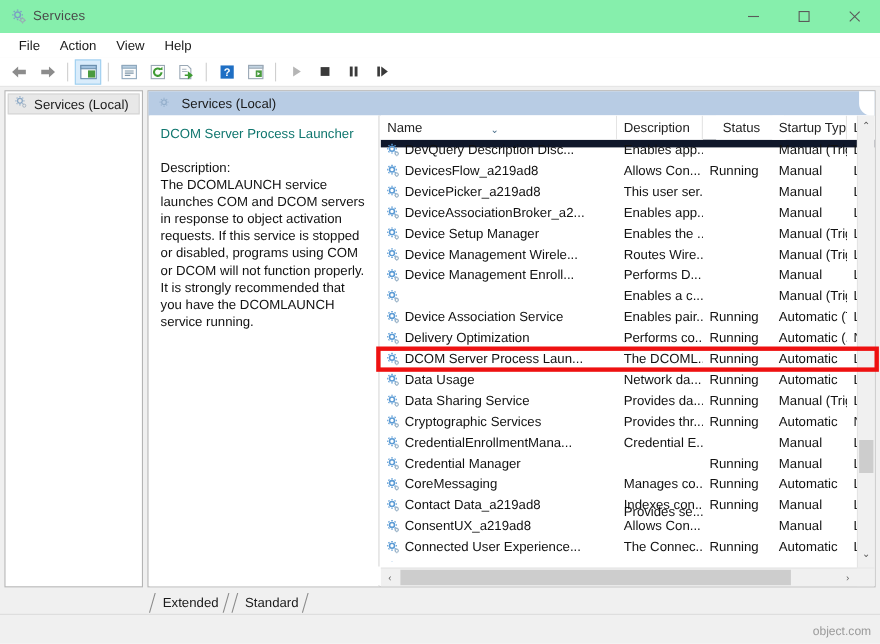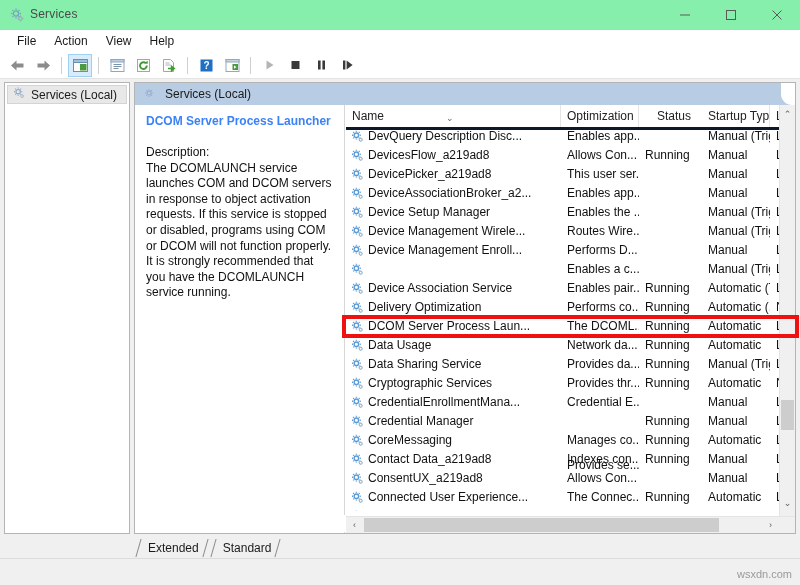--- a/index.html
+++ b/index.html
@@ -181,22 +181,22 @@
     position: absolute;
     left: 1px; top: 22px;
     width: 209px; height: 428px;
     background: #ffffff;
     border-right: 1px solid #d8d8d8;
     box-sizing: border-box;
     padding: 9px 10px 0 10px;
   }
   .detail-title {
     font-size: 12px;
-    font-weight: bold;
-    color: #3b82f6;
+    font-weight: normal;
+    color: #0f766e;
     line-height: 15px;
   }
   .detail-desc {
     margin-top: 16px;
     font-size: 12px;
     color: #111111;
     line-height: 15.6px;
     white-space: pre-line;
   }
 
@@ -207,21 +207,21 @@
     width: 449px; height: 428px;
     background: #ffffff;
     box-sizing: border-box;
     overflow: hidden;
   }
   .list-head {
     position: absolute;
     left: 0; top: 0;
     width: 449px; height: 22px;
     background: #ffffff;
-    border-bottom: 3px solid #0f172a;
+    border-bottom: 7px solid #0f172a;
   }
   .lh-cell {
     position: absolute;
     top: 0;
     height: 22px;
     line-height: 22px;
     font-size: 12px;
     color: #222222;
     padding-left: 6px;
     box-sizing: border-box;
@@ -548,21 +548,21 @@
         <div class="detail-hscroll"></div>
       </div>
 
       <div class="list-col">
 
         <div class="list-head">
           <div class="lh-cell" style="left:0; width:215px;">
             <span>Name</span>
             <span class="sort-caret" style="left:100px;">⌄</span>
           </div>
-          <div class="lh-cell" style="left:215px; width:78px;">Optimization</div>
+          <div class="lh-cell" style="left:215px; width:78px;">Description</div>
           <div class="lh-cell" style="left:293px; width:63px;margin-left:12px;">Status</div>
           <div class="lh-cell" style="left:356px; width:68px;">Startup Type</div>
           <div class="lh-cell" style="left:424px; width:25px; border-right:none;">Lo</div>
         </div>
 
         <div class="rows" id="rows-container">
             <div class="row">
               <span class="row-icon"><svg width="15" height="15" viewBox="0 0 16 16">
                   <g fill="none" stroke="#5b9bd5" stroke-width="1.5">
                     <circle cx="6.8" cy="6.6" r="2.4"></circle>
@@ -947,16 +947,16 @@
       <span class="slash-r"></span>
     </div>
     <div class="tab">
       <span class="slash-l"></span>
       <span>Standard</span>
       <span class="slash-r"></span>
     </div>
   </div>
 
   <div class="statusbar">
-    <span class="watermark">wsxdn.com</span>
+    <span class="watermark">object.com</span>
   </div>
 
 </div>
 
 </body></html>

